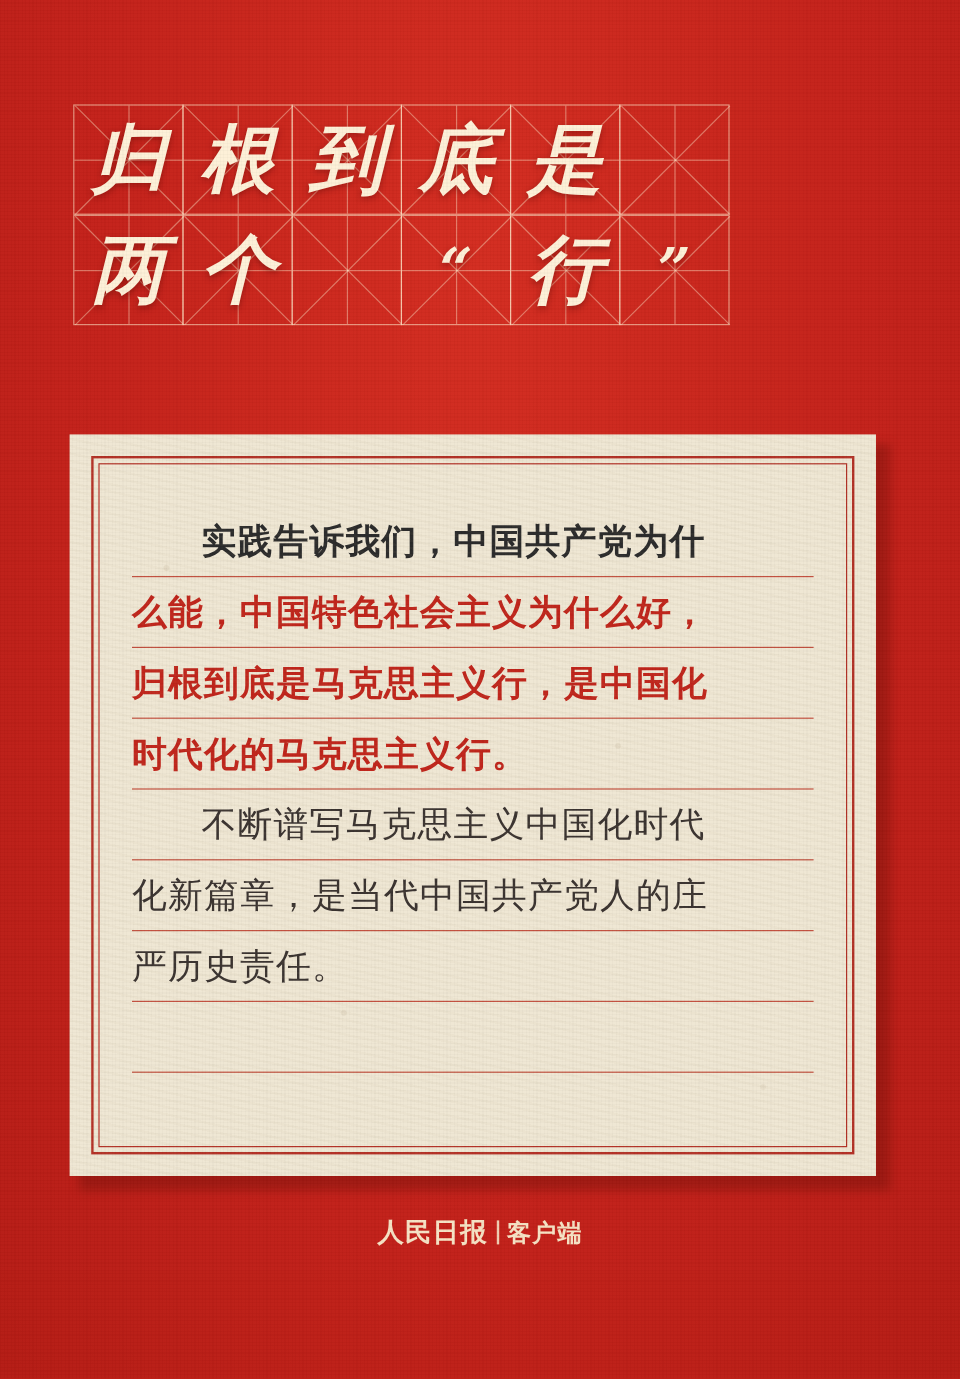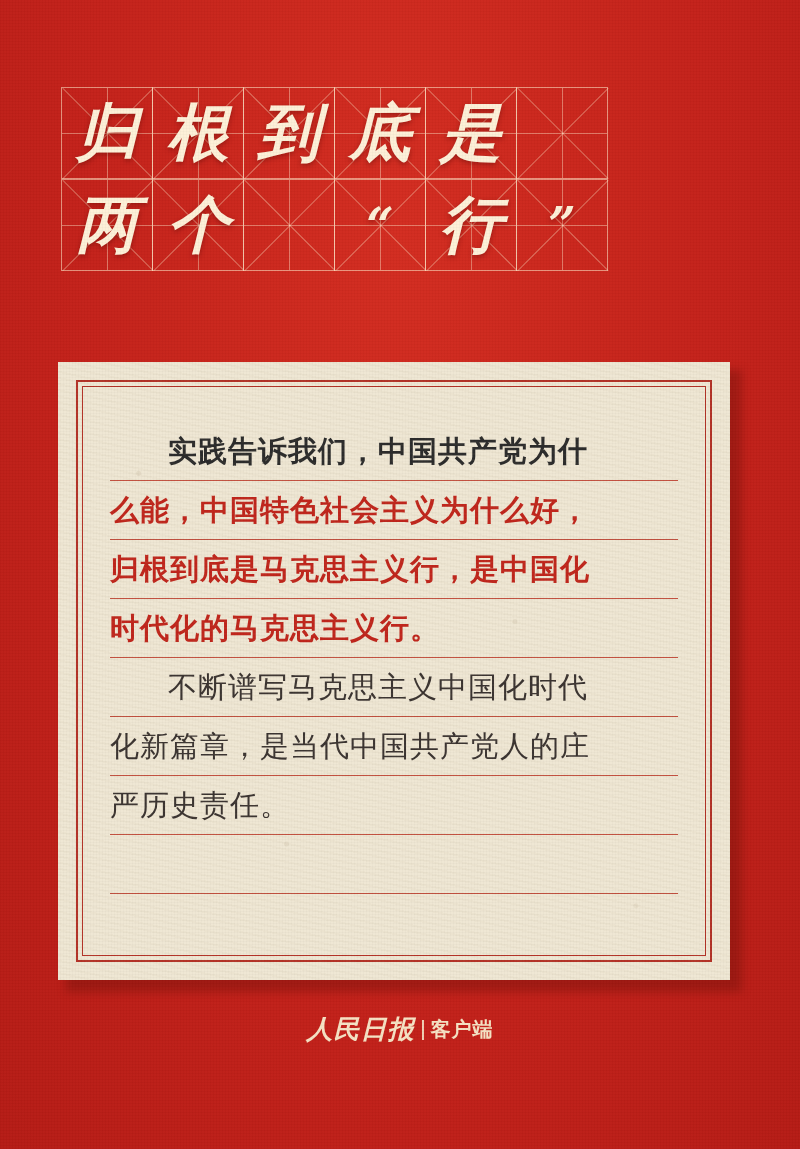--- a/index.html
+++ b/index.html
@@ -164,23 +164,22 @@
     left: 0;
     right: 0;
     top: 1012px;
     display: flex;
     align-items: center;
     justify-content: center;
     gap: 7px;
   }
   .footer .mark {
     font-family: "DejaVu Serif", "Liberation Serif", serif;
-    font-size: 26px;
+    font-size: 22px;
     font-weight: 700;
-    font-style: italic;
     color: #f6e2c4;
     letter-spacing: 1px;
   }
   .footer .divider {
     width: 2px;
     height: 20px;
     background: #f6e2c4;
     opacity: 0.9;
   }
   .footer .sub {

